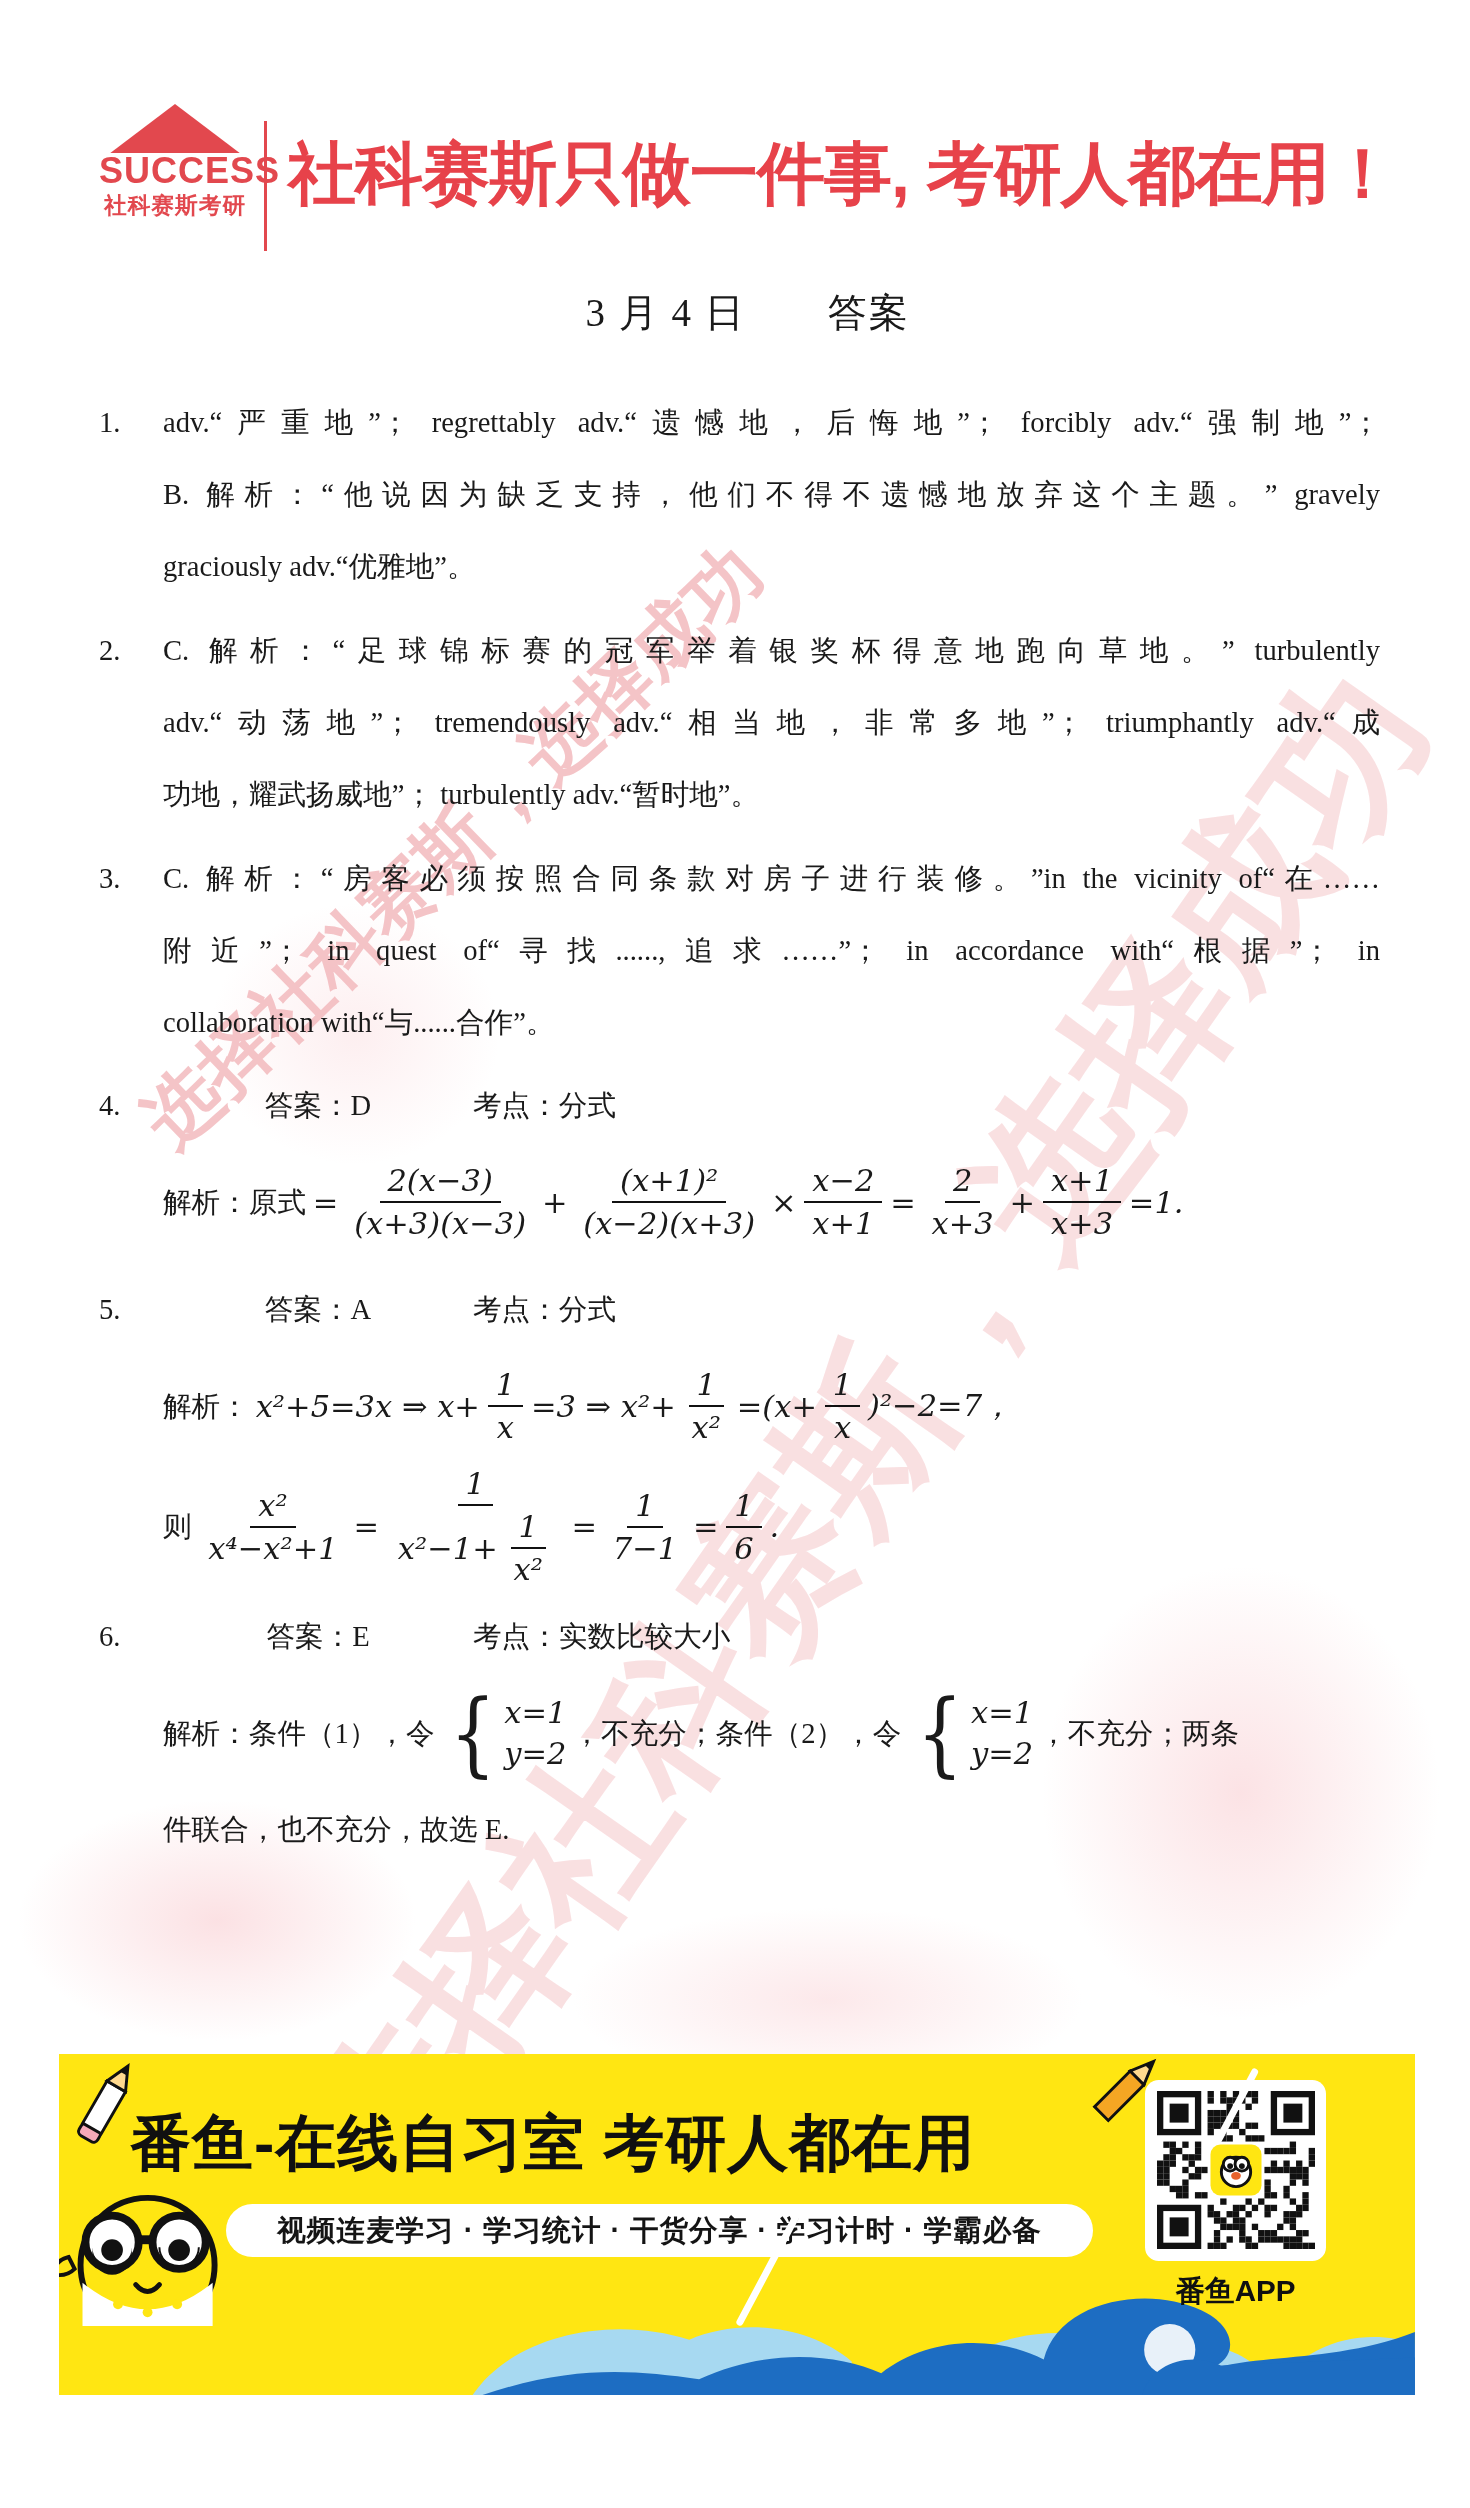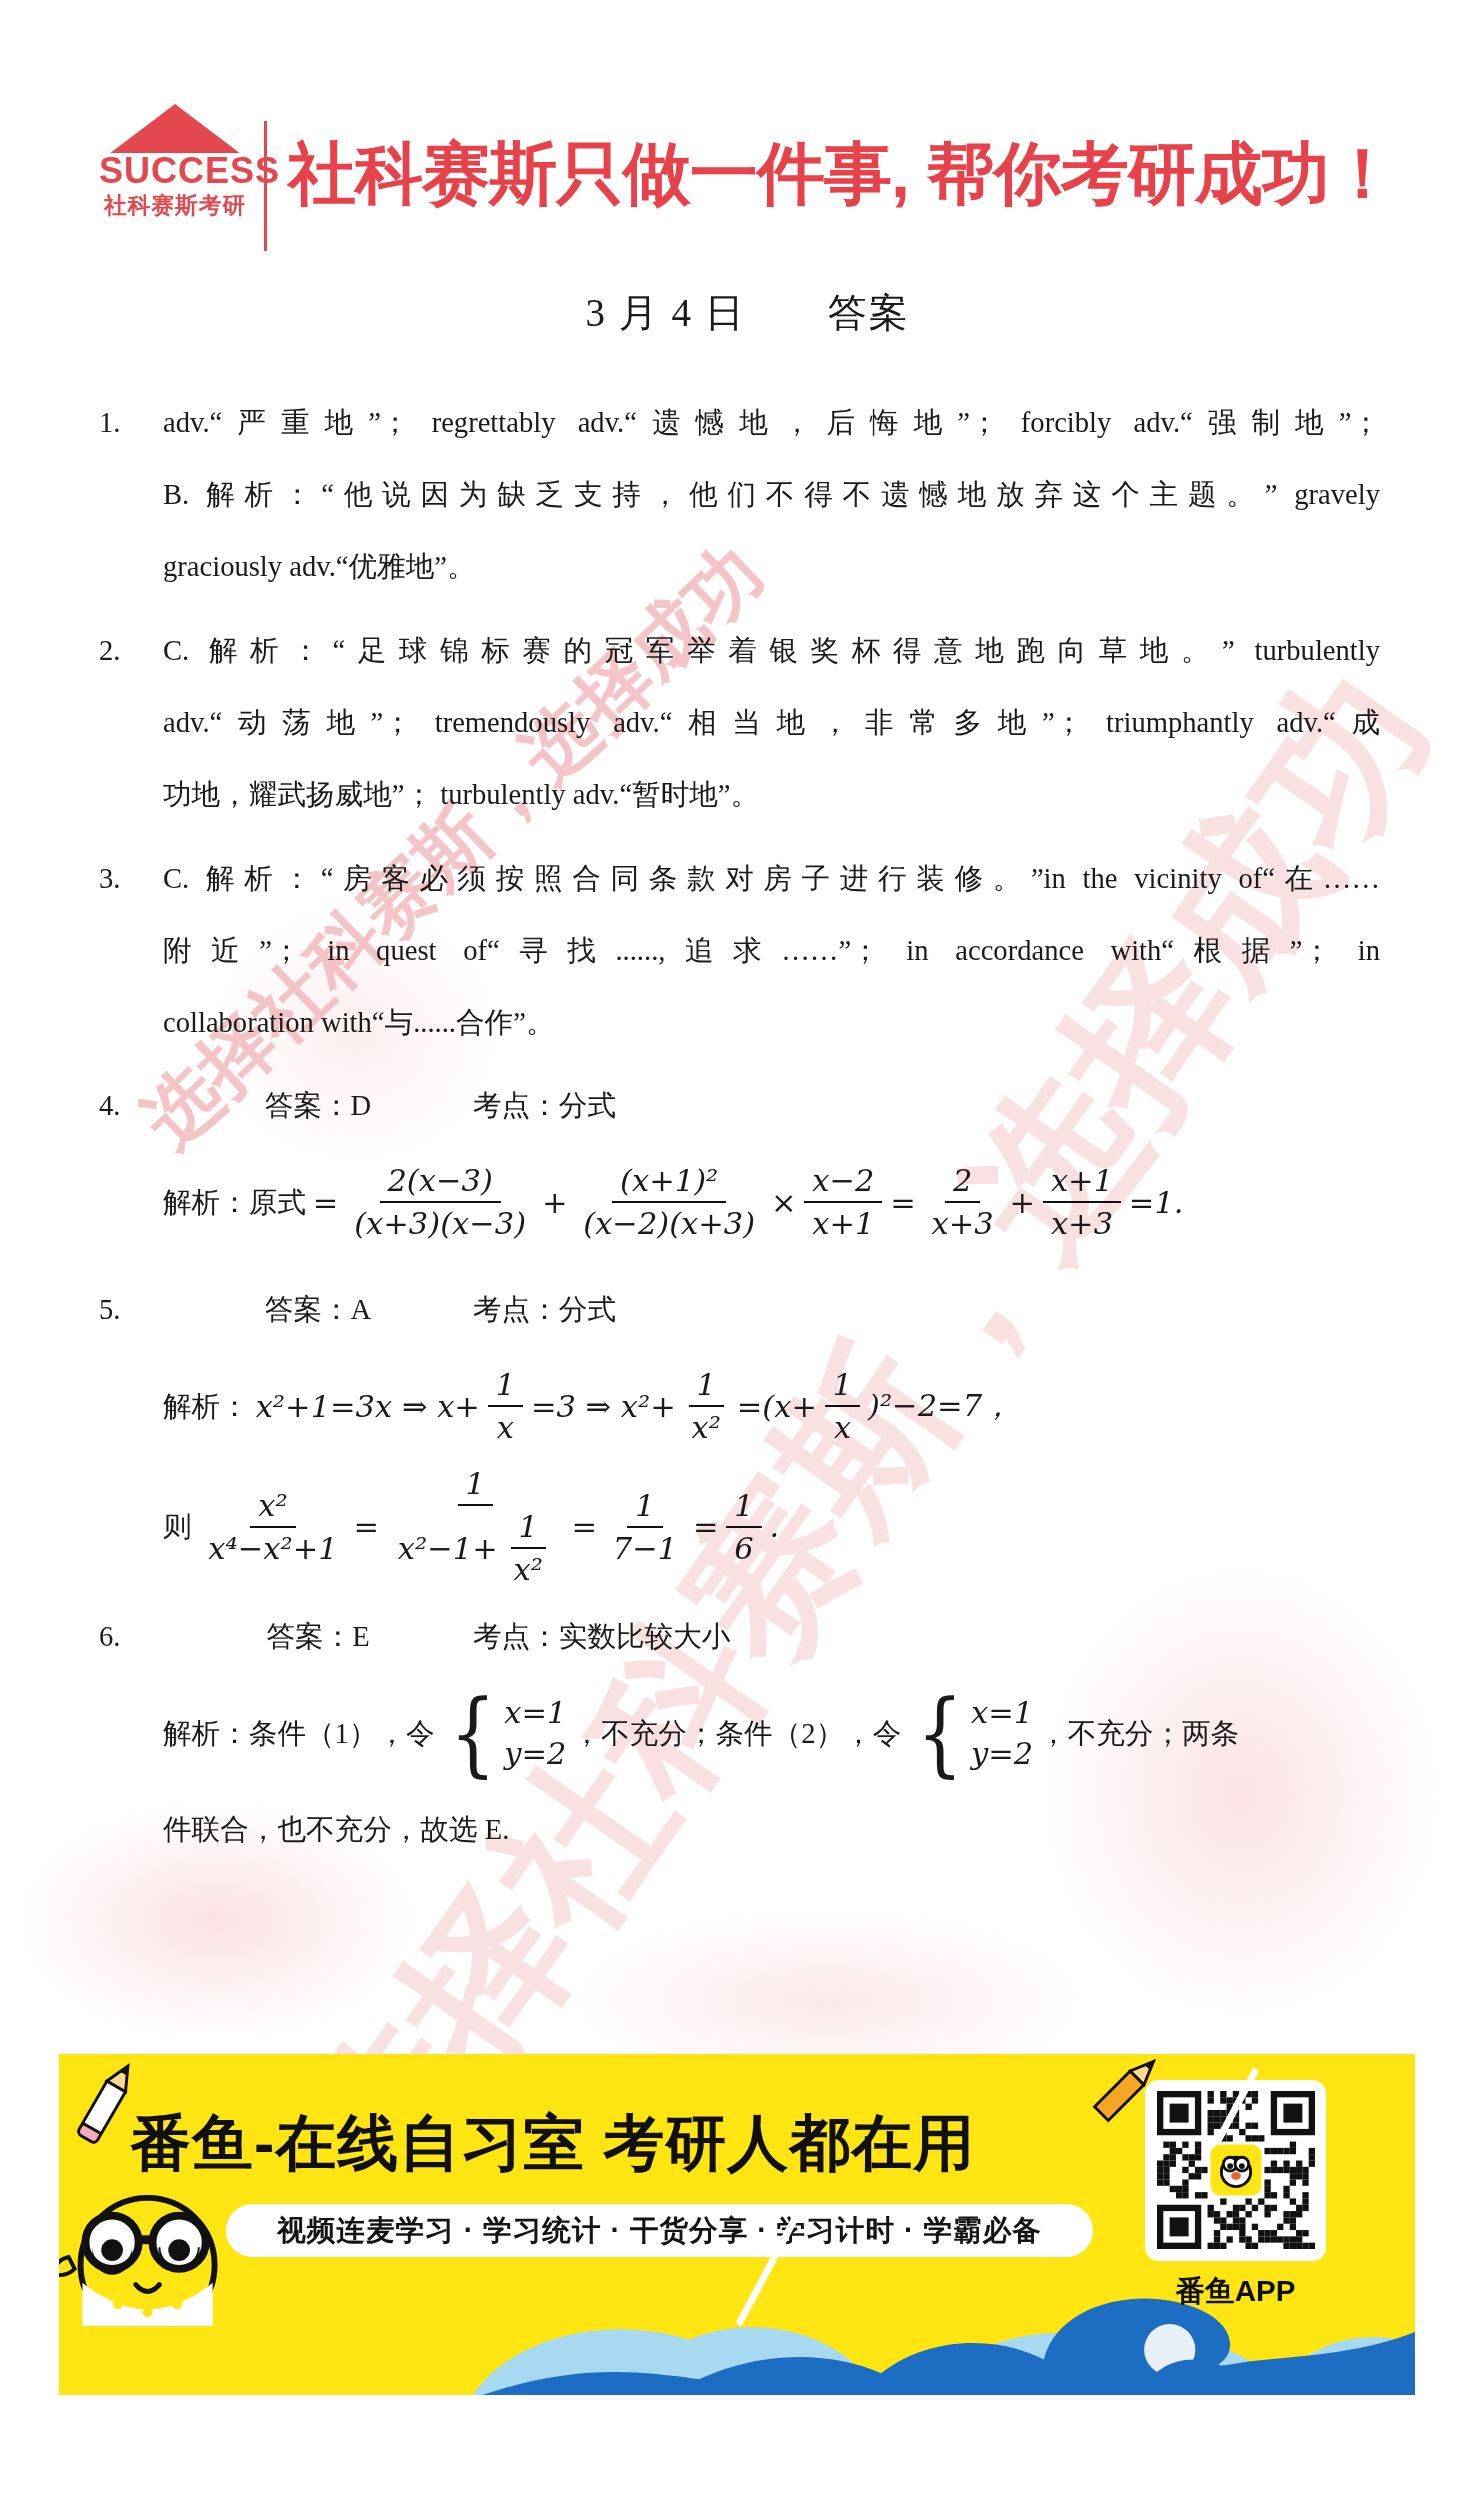--- a/index.html
+++ b/index.html
@@ -98,21 +98,21 @@
 
   <header class="header">
     <div class="logo">
       <svg width="130" height="49" viewBox="0 0 132 50">
         <path d="M66 0 L132 50 L0 50 Z" style="fill:var(--logo-red)"></path>
       </svg>
       <div class="brand">SUCCESS</div>
       <div class="logo-sub">社科赛斯考研</div>
     </div>
     <div class="divider"></div>
-    <div class="slogan">社科赛斯只做一件事, 帮你考研成功！</div>
+    <div class="slogan">社科赛斯只做一件事, 考研人都在用！</div>
   </header>
 
   <h1 class="title">3 月 4 日　　答案</h1>
 
   <main class="content">
       <div class="item">
         <div class="num">1.</div>
         <div class="body">
           <div class="tline just">adv.“严重地”； regrettably adv.“遗憾地，后悔地”； forcibly adv.“强制地”；</div>
           <div class="tline just">B. 解析：“他说因为缺乏支持，他们不得不遗憾地放弃这个主题。” gravely</div>
@@ -169,21 +169,21 @@
             <span class="mit">=1.</span>
           </div>
         </div>
       </div>
       <div class="item">
         <div class="num">5.</div>
         <div class="body">
           <div class="head-line"><span class="ans">答案：A</span><span class="topic">考点：分式</span></div>
           <div class="mline">
             <span class="mcn">解析：</span>
-            <span class="mit">x²+1=3x ⇒ x+</span>
+            <span class="mit">x²+5=3x ⇒ x+</span>
             <span class="frac">
               <span class="fn">1</span>
               <span class="fd">x</span>
             </span>
             <span class="mit">=3 ⇒ x²+</span>
             <span class="frac">
               <span class="fn">1</span>
               <span class="fd">x²</span>
             </span>
             <span class="mit">=(x+</span>

